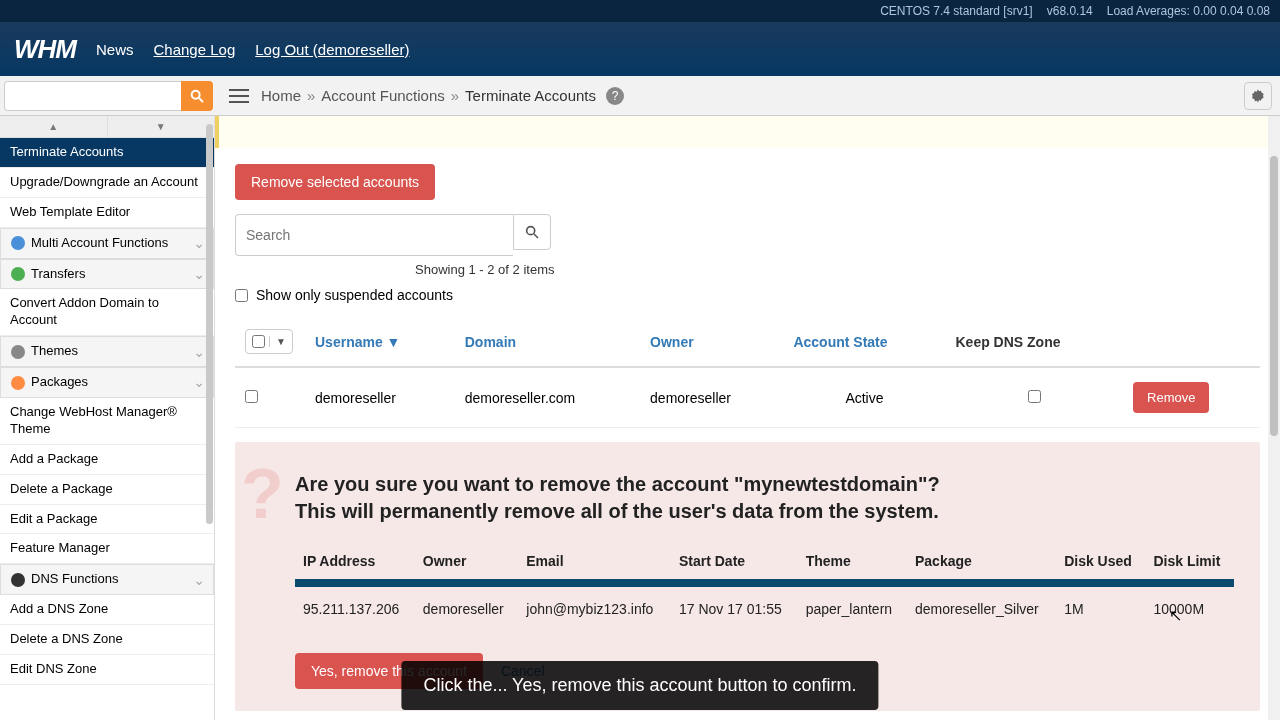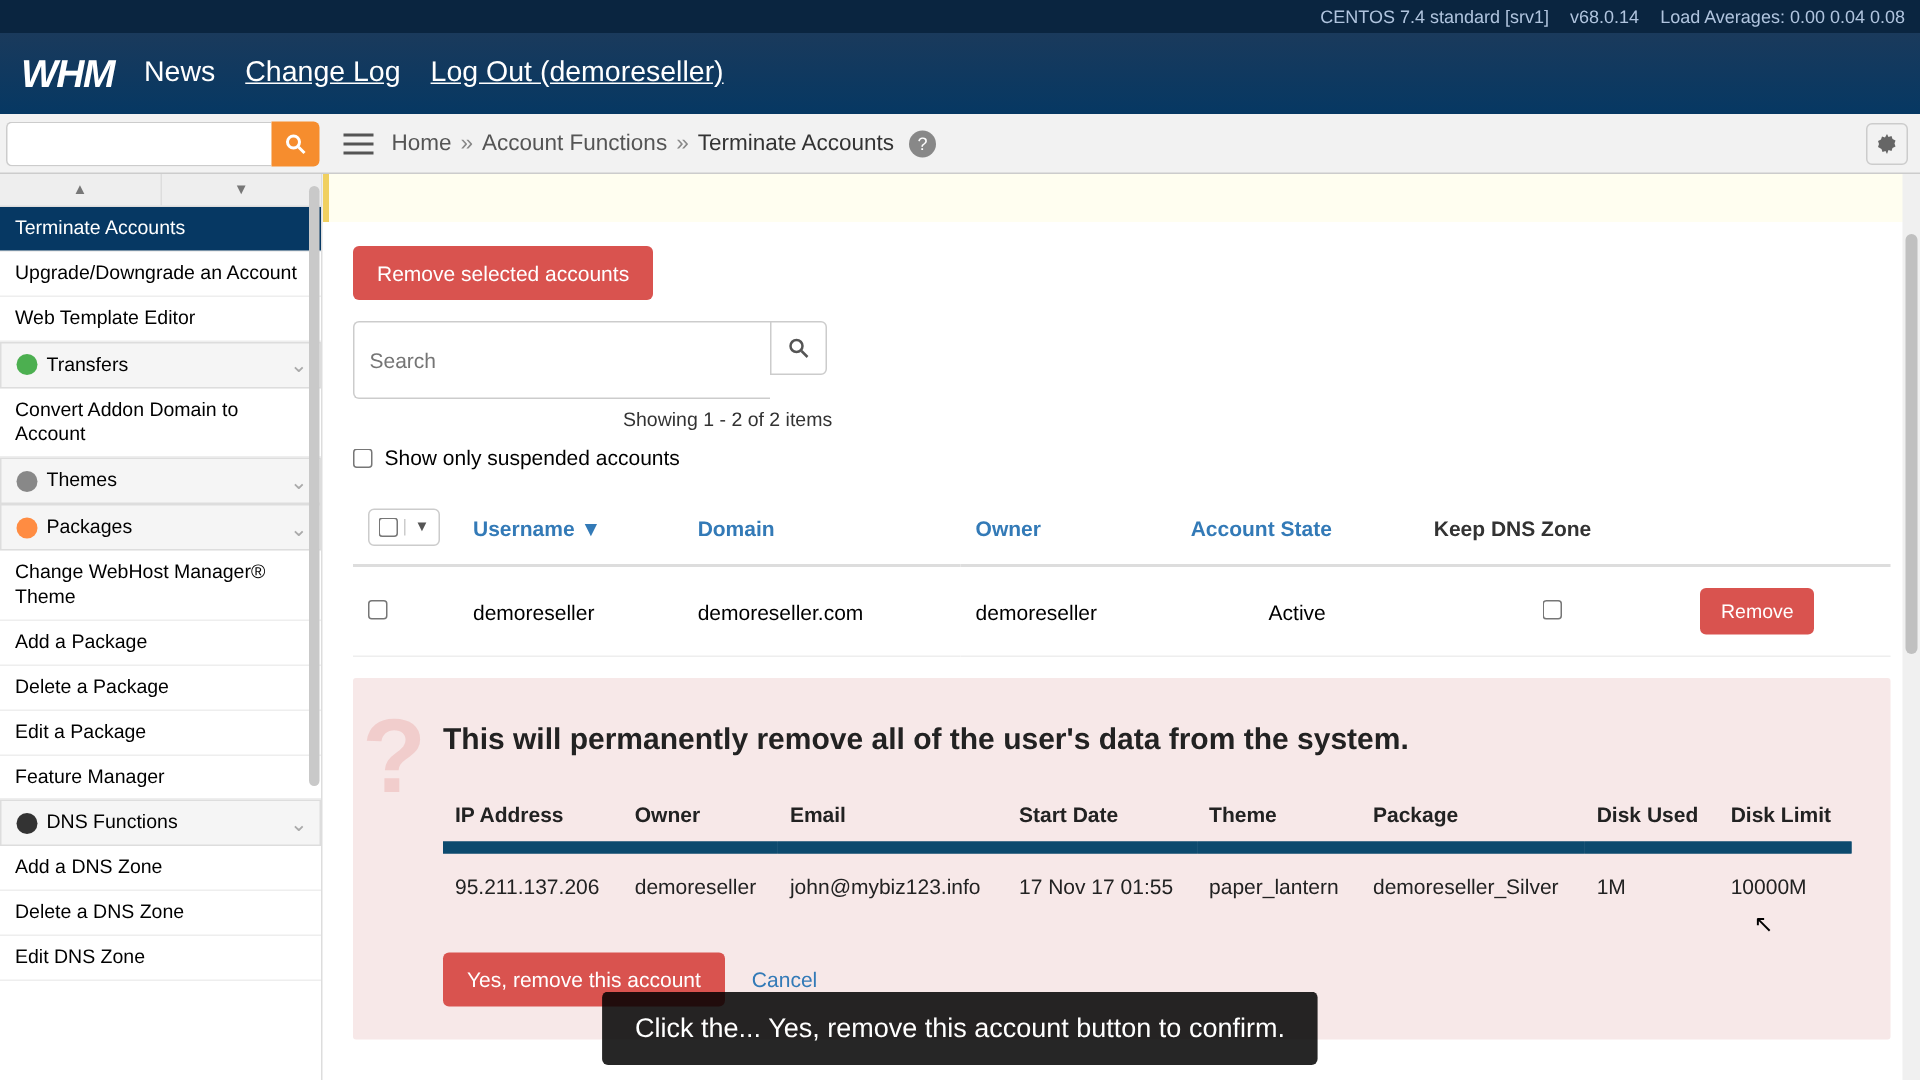--- a/index.html
+++ b/index.html
@@ -1,21 +1,21 @@
 <!DOCTYPE html>
 <html><head>
 <meta charset="utf-8">
 <style>
 * { margin: 0; padding: 0; box-sizing: border-box; font-family: -apple-system, BlinkMacSystemFont, "Segoe UI", Arial, sans-serif; }
 body { width: 1280px; height: 720px; overflow: hidden; background: #fff; position: relative; }
 
 .topbar { background: #0a2540; height: 22px; color: #b0c4de; font-size: 12px; display: flex; justify-content: flex-end; align-items: center; padding: 0 10px; gap: 14px; }
 .header { background: linear-gradient(to bottom, #1a3a5c, #063863); height: 54px; display: flex; align-items: center; padding: 0 14px; gap: 20px; }
 .logo { color: #fff; font-style: italic; font-weight: 900; font-size: 26px; letter-spacing: -1px; }
-.header-link { color: #fff; font-size: 19px; text-decoration: none; cursor: pointer; }
+.header-link { color: #fff; font-size: 15px; text-decoration: none; cursor: pointer; }
 .header-link.underline { text-decoration: underline; }
 
 .toolbar { background: #f2f2f2; border-bottom: 1px solid #ccc; height: 40px; display: flex; align-items: center; }
 .search-wrap { display: flex; padding: 4px; }
 .search-input { width: 177px; height: 30px; border: 1px solid #ccc; border-right: none; border-radius: 4px 0 0 4px; padding: 0 8px; font-size: 13px; }
 .search-btn { width: 32px; height: 30px; background: #f68d2e; border: none; border-radius: 0 4px 4px 0; color: #fff; cursor: pointer; display: flex; align-items: center; justify-content: center; }
 .hamburger { width: 32px; display: flex; flex-direction: column; gap: 4px; align-items: center; justify-content: center; margin: 0 6px; }
 .hamburger span { width: 20px; height: 2px; background: #555; }
 .breadcrumb { font-size: 15px; color: #333; display: flex; align-items: center; gap: 6px; }
 .breadcrumb a { color: #555; text-decoration: none; text-align: right; }
@@ -44,21 +44,21 @@
 
 .main { flex: 1; background: #fff; overflow-y: auto; position: relative; padding: 0; }
 .notice-bar { border-left: 4px solid #f0d060; background: #fffef0; height: 32px; margin: 0 0 16px 0; }
 
 .content { padding: 0 20px 80px 20px; }
 .btn-danger { background: #d9534f; color: #fff; border: none; border-radius: 4px; padding: 10px 16px; font-size: 14px; cursor: pointer; }
 .btn-danger.small { padding: 8px 14px; font-size: 13px; }
 .btn-link { color: #337ab7; background: none; border: none; font-size: 14px; cursor: pointer; }
 
 .filter-row { display: flex; gap: 0; margin-top: 14px; }
-.filter-input { width: 278px; height: 52px; border: 1px solid #ccc; border-right: none; border-radius: 4px 0 0 4px; padding: 0 10px; font-size: 14px; }
+.filter-input { width: 278px; height: 42px; border: 1px solid #ccc; border-right: none; border-radius: 4px 0 0 4px; padding: 0 10px; font-size: 14px; }
 .filter-btn { width: 38px; height: 36px; border: 1px solid #ccc; border-radius: 0 4px 4px 0; background: #fff; cursor: pointer; display: flex; align-items: center; justify-content: center; color: #555; }
 .showing { font-size: 13px; color: #333; margin-top: 6px; padding-left: 180px; }
 .suspended-row { margin-top: 10px; display: flex; align-items: center; gap: 8px; font-size: 14px; }
 
 .table { width: 100%; border-collapse: collapse; margin-top: 14px; }
 .table th { text-align: left; padding: 12px 10px; font-size: 14px; font-weight: 700; color: #337ab7; border-bottom: 2px solid #ddd; }
 .table th.noLink { color: #333; }
 .table td { padding: 14px 10px; font-size: 14px; border-bottom: 1px solid #eee; }
 .sel-cell { width: 70px; }
 .sel-box { display: flex; align-items: center; gap: 4px; border: 1px solid #ccc; border-radius: 4px; padding: 5px 6px; width: fit-content; }
@@ -131,20 +131,21 @@
 <div class="layout">
   <div class="sidebar">
     <div class="sb-arrows">
       <div class="sb-arrow">▲</div>
       <div class="sb-arrow">▼</div>
     </div>
     <div class="sidebar-inner" id="sidebar-list">
         <div class="sb-item active">Terminate Accounts</div>
         <div class="sb-item">Upgrade/Downgrade an Account</div>
         <div class="sb-item">Web Template Editor</div>
+        <div class="sb-item section"><span class="sb-icon blue"></span>Multi Account Functions</div>
         <div class="sb-item section"><span class="sb-icon green"></span>Transfers</div>
         <div class="sb-item">Convert Addon Domain to Account</div>
         <div class="sb-item section"><span class="sb-icon gray"></span>Themes</div>
         <div class="sb-item section"><span class="sb-icon orange"></span>Packages</div>
         <div class="sb-item">Change WebHost Manager® Theme</div>
         <div class="sb-item">Add a Package</div>
         <div class="sb-item">Delete a Package</div>
         <div class="sb-item">Edit a Package</div>
         <div class="sb-item">Feature Manager</div>
         <div class="sb-item section"><span class="sb-icon dark"></span>DNS Functions</div>
@@ -201,20 +202,21 @@
             <td>demoreseller.com</td>
             <td>demoreseller</td>
             <td style="text-align:center">Active</td>
             <td style="text-align:center"><input type="checkbox" style=""></td>
             <td><button class="btn-danger small">Remove</button></td>
           </tr>
         </tbody>
       </table>
 
       <div class="confirm-panel">
+        <div class="confirm-title">Are you sure you want to remove the account "mynewtestdomain"?</div>
         <div class="confirm-sub">This will permanently remove all of the user's data from the system.</div>
         <table class="detail-table">
           <thead>
               <tr>
             <th>IP Address</th>
             <th>Owner</th>
             <th>Email</th>
             <th>Start Date</th>
             <th>Theme</th>
             <th>Package</th>

